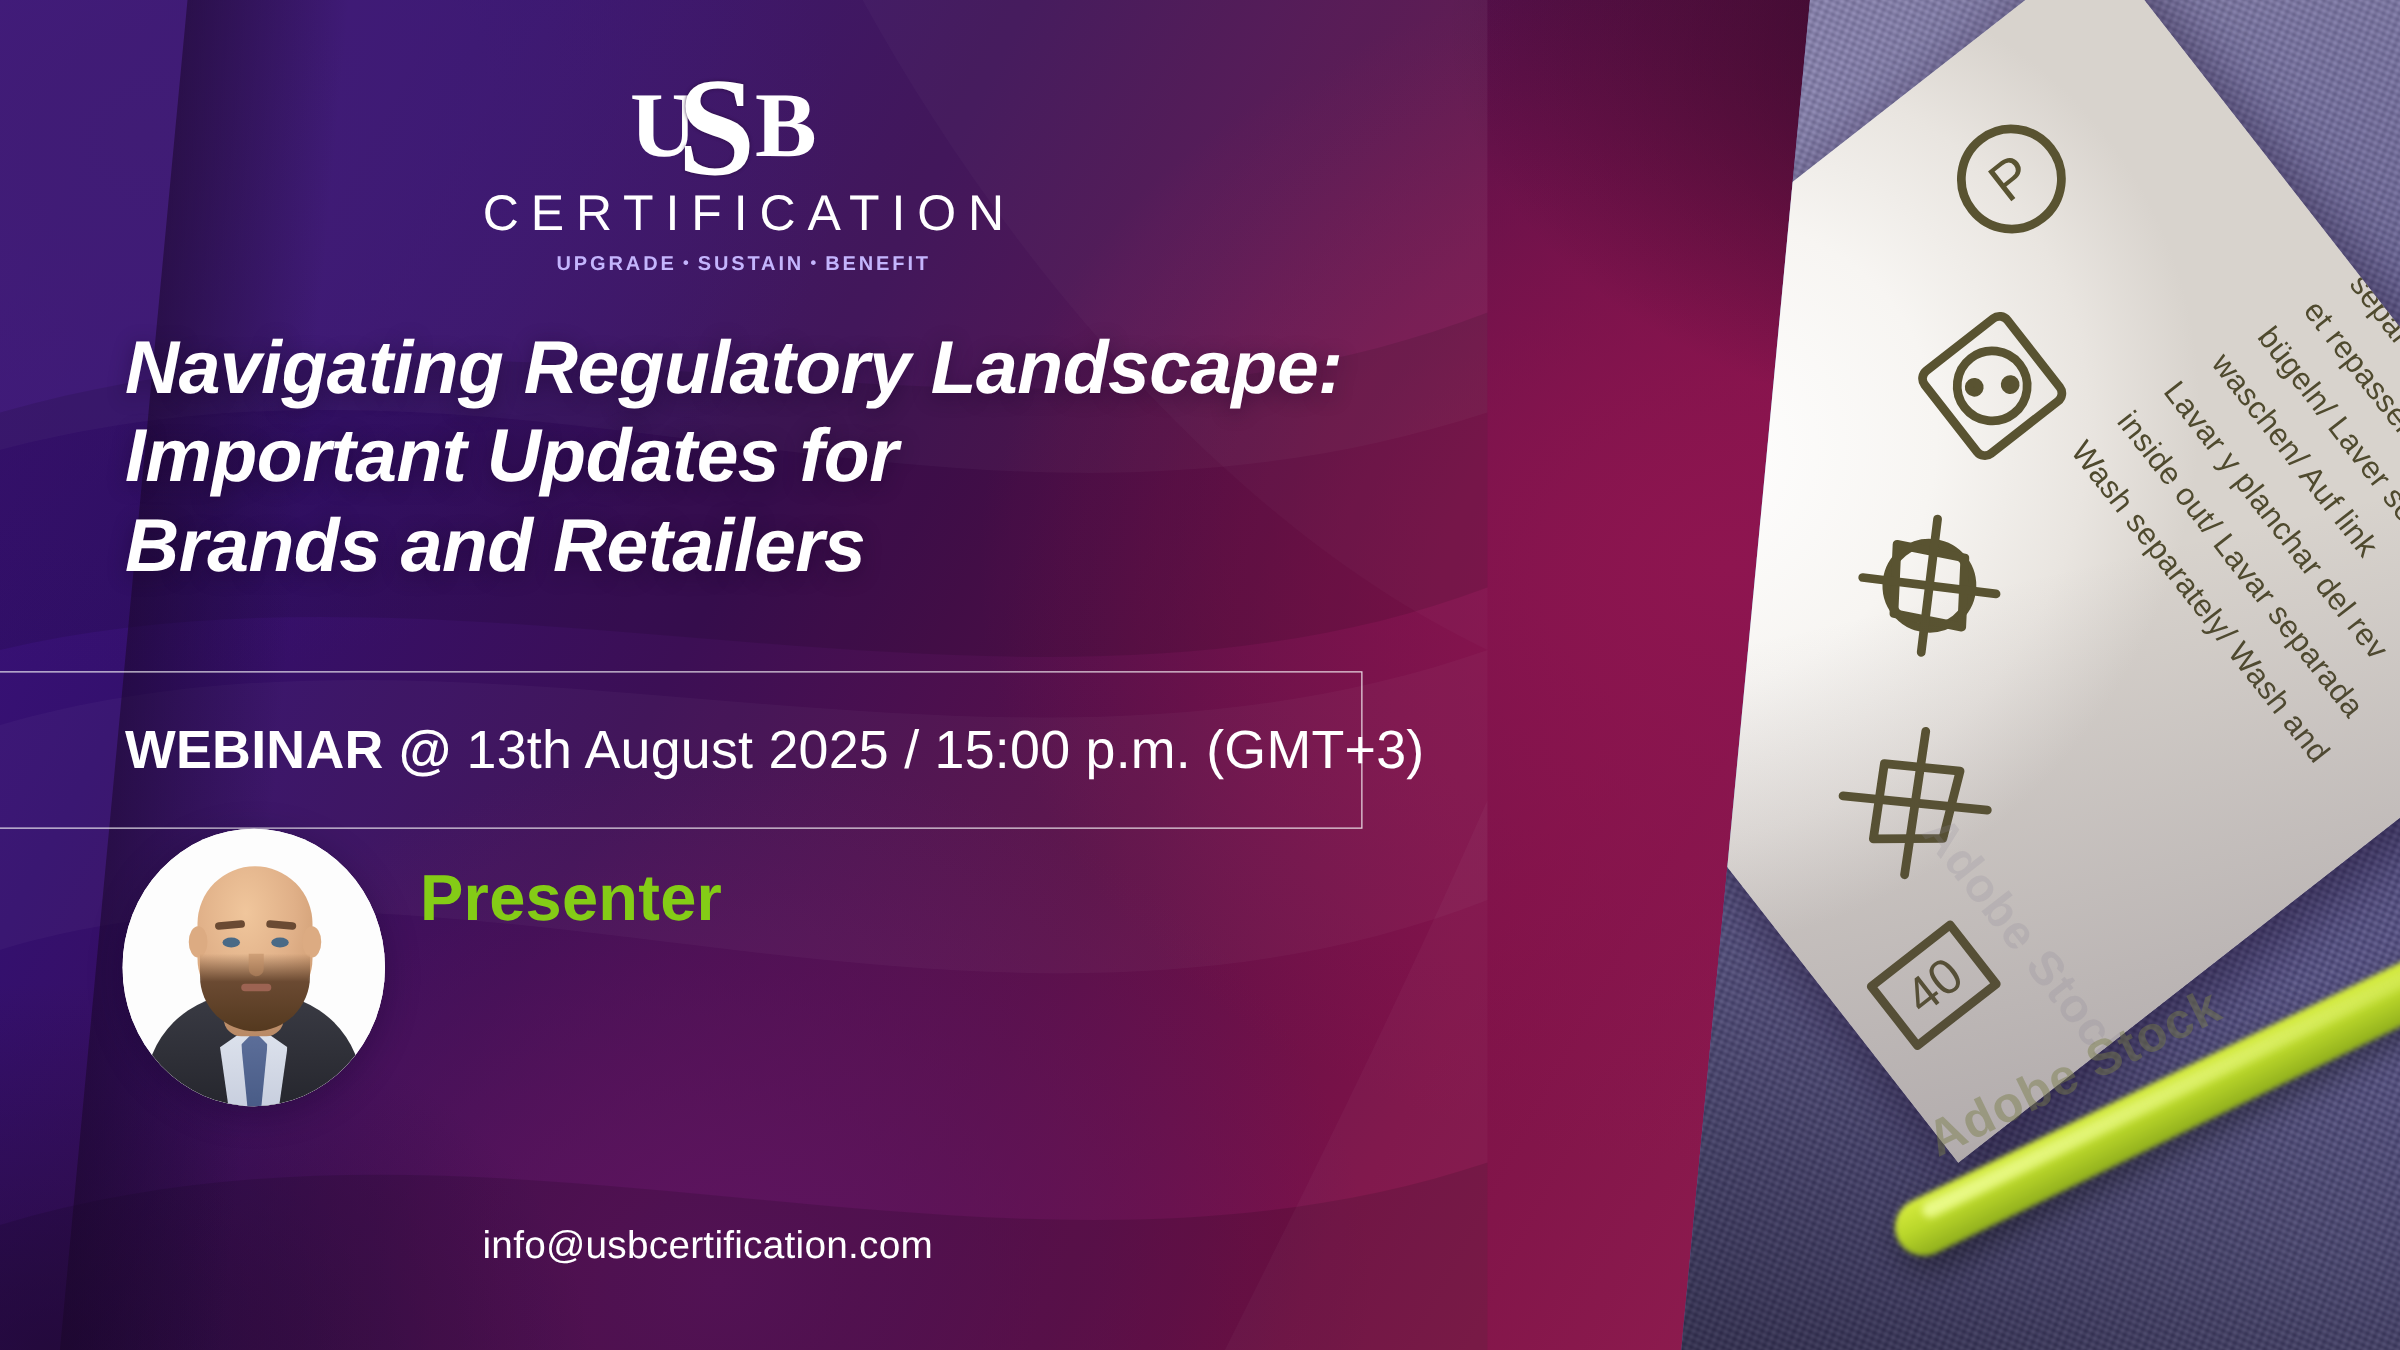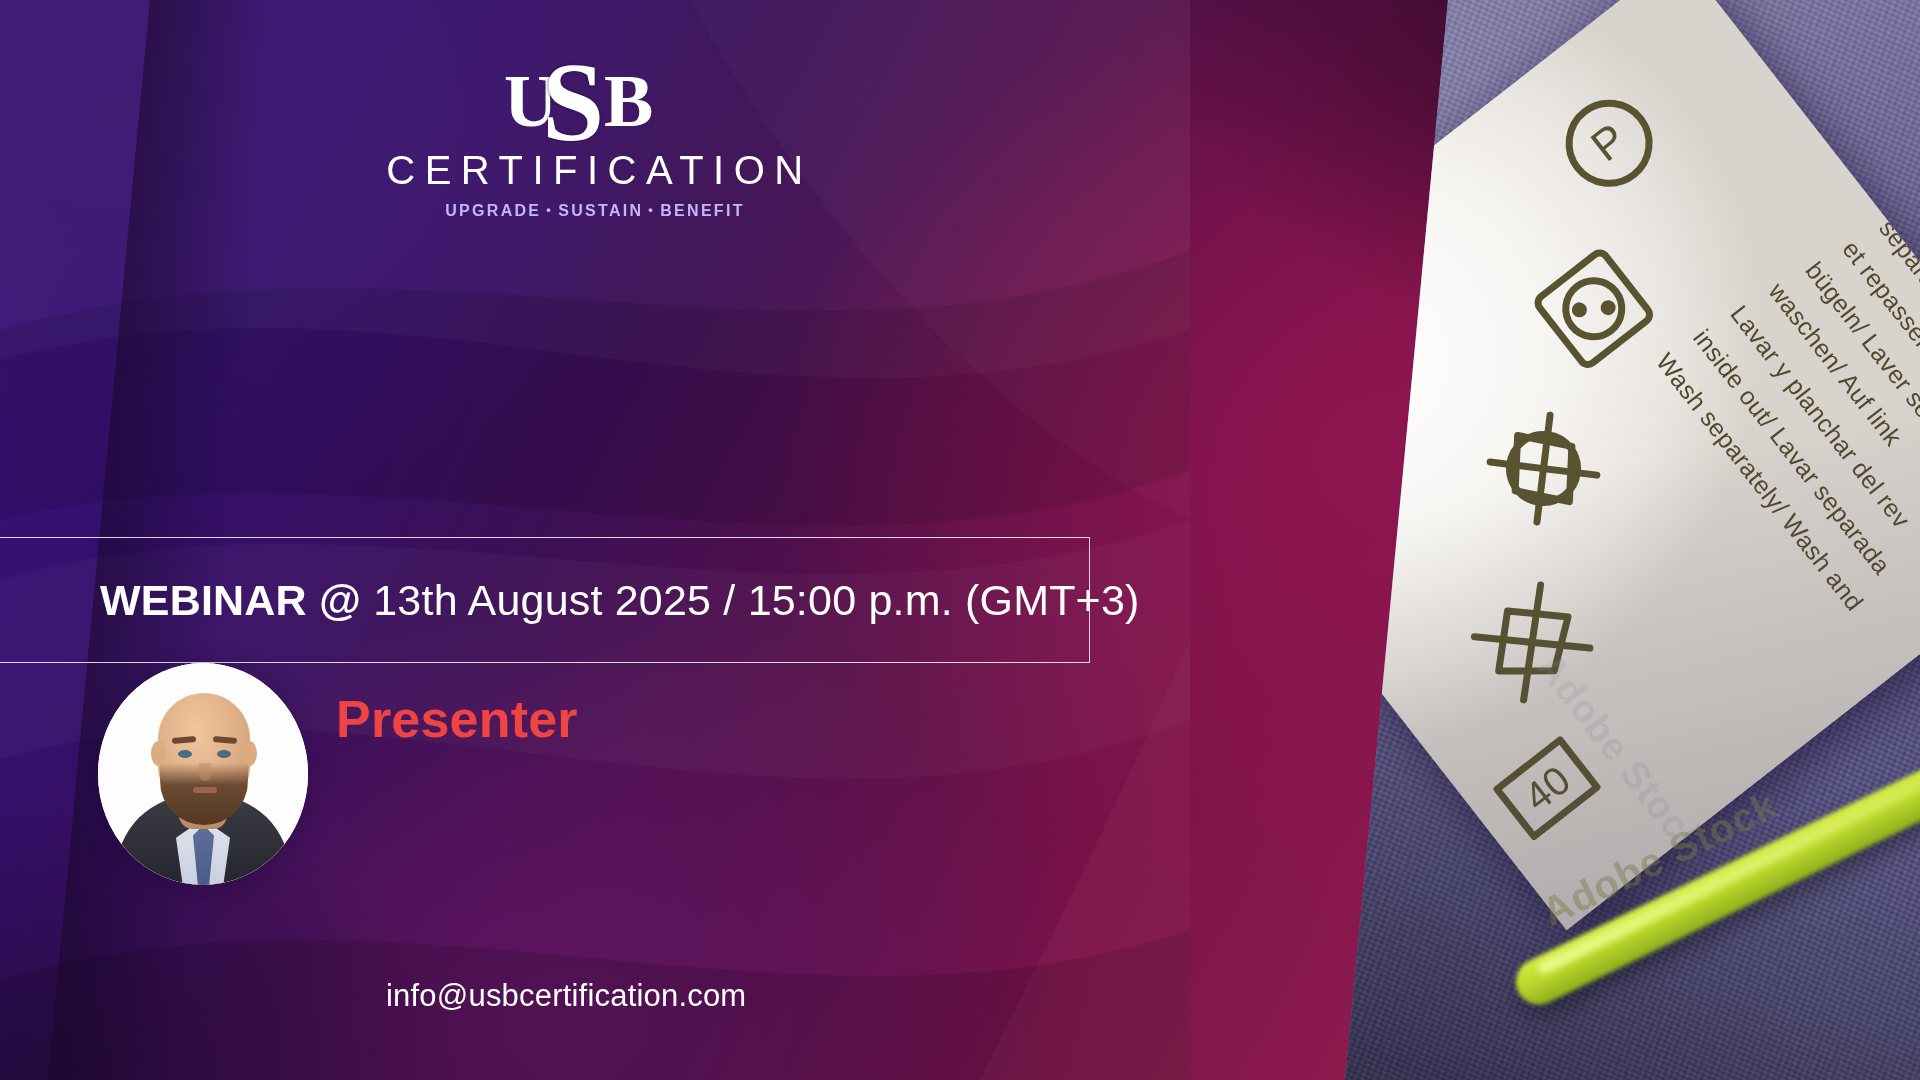--- a/index.html
+++ b/index.html
@@ -217,21 +217,21 @@
   .ph-eye-l{ position:absolute; left:80px; top:87px; width:14px; height:8px; background:#4a6a86; border-radius:50%; }
   .ph-eye-r{ position:absolute; left:119px; top:87px; width:14px; height:8px; background:#4a6a86; border-radius:50%; }
   .ph-beard{
     position:absolute; left:62px; top:100px; width:88px; height:62px;
     background:linear-gradient(180deg, rgba(90,62,42,.0) 0%, #6b4a32 36%, #54391f 100%);
     border-radius:0 0 44px 44px;
   }
   .ph-mouth{ position:absolute; left:95px; top:124px; width:24px; height:6px; background:#9c6352; border-radius:4px; }
   .ph-nose{ position:absolute; left:101px; top:100px; width:12px; height:18px; background:rgba(190,140,100,.55); border-radius:0 0 8px 8px; }
 
-  .presenter-text{ position:absolute; left:336px; top:690px; color:#ef4444; }
+  .presenter-text{ position:absolute; left:336px; top:690px; color:#84cc16; }
   .presenter-role{
     font-family:"Liberation Sans", sans-serif;
     font-size:52px; font-weight:700; line-height:1.12; letter-spacing:.2px;
   }
   .presenter-name{
     font-family:"Liberation Sans", sans-serif;
     font-size:52px; font-weight:300; line-height:1.2; letter-spacing:.2px;
   }
 
   .email{
@@ -323,20 +323,25 @@
         <span class="logo-u">U</span>
         <span class="logo-b">B</span>
         <span class="logo-s">S</span>
       </div>
       <div class="logo-word">CERTIFICATION</div>
       <div class="logo-tag">
         <span>UPGRADE</span><span class="dot">•</span><span>SUSTAIN</span><span class="dot">•</span><span>BENEFIT</span>
       </div>
     </div>
 
+    <div class="headline">
+      <div>Navigating Regulatory Landscape:</div>
+      <div>Important Updates for</div>
+      <div>Brands and Retailers</div>
+    </div>
 
     <div class="webinar-bar">
       <div class="webinar-text">
         <span class="lead">WEBINAR @</span><span class="rest"> 13th August 2025 / 15:00 p.m. (GMT+3)</span>
       </div>
     </div>
 
     <div class="avatar">
       <div class="avatar-photo">
         <div class="ph-bg"></div>

